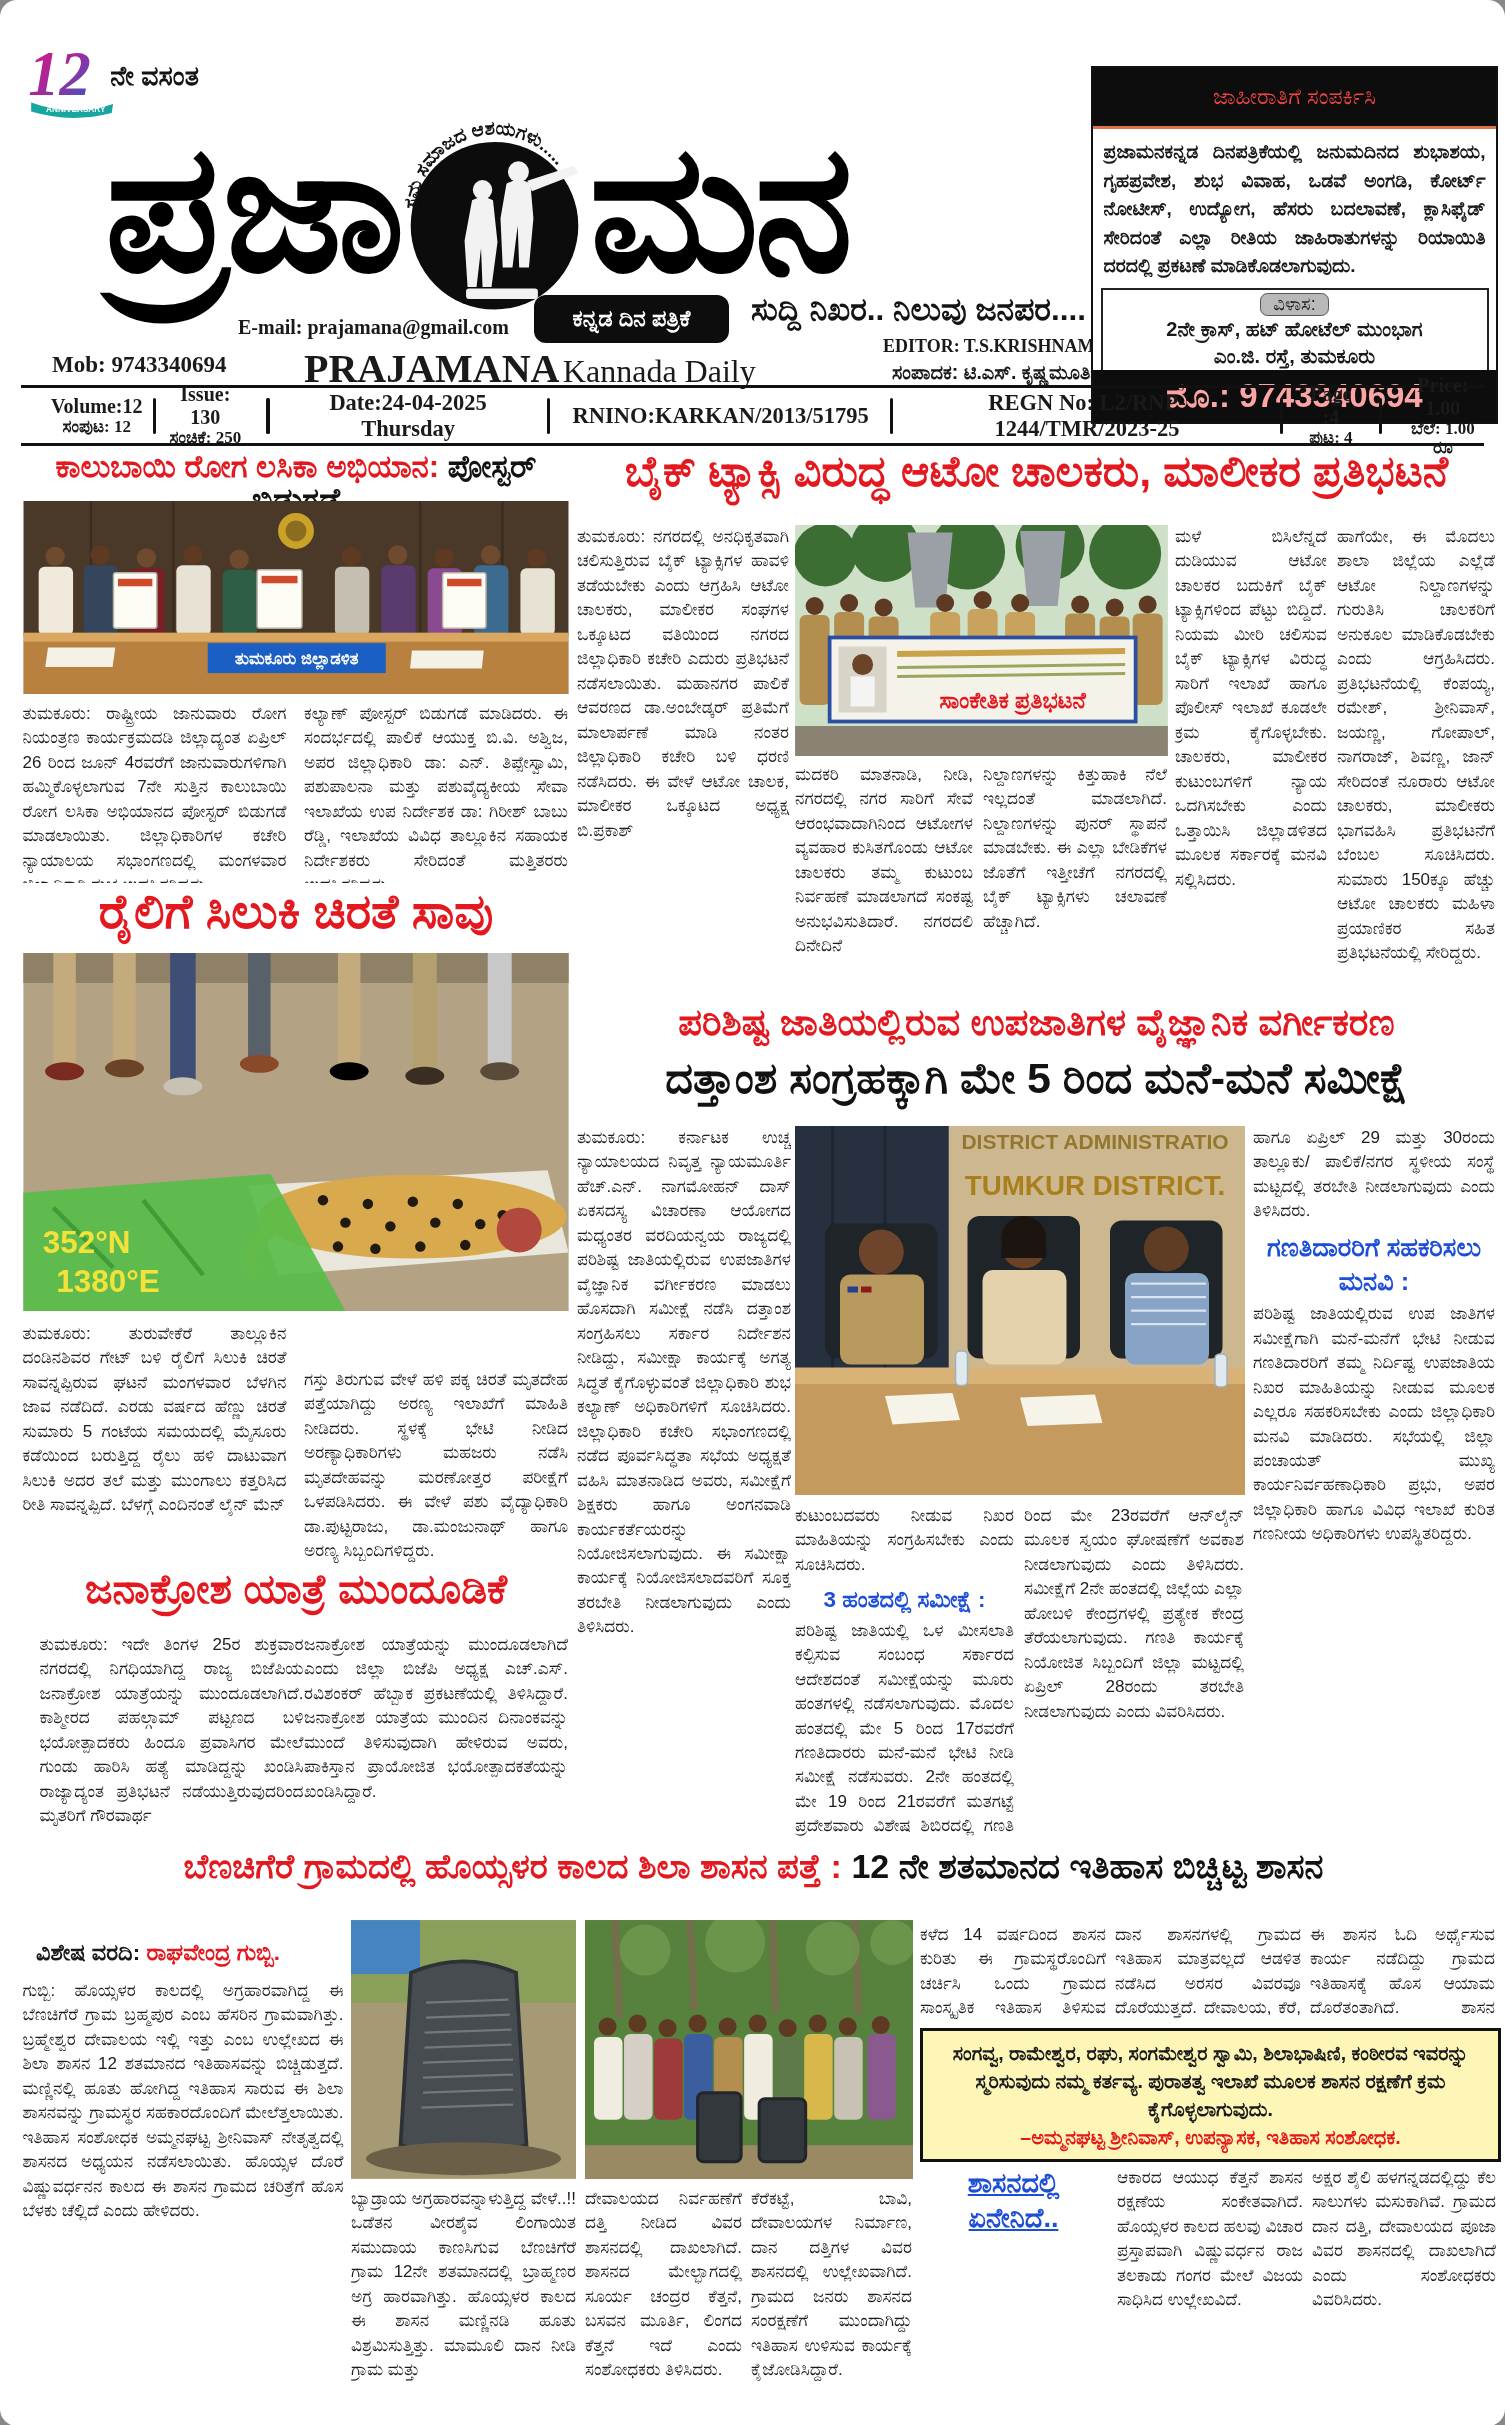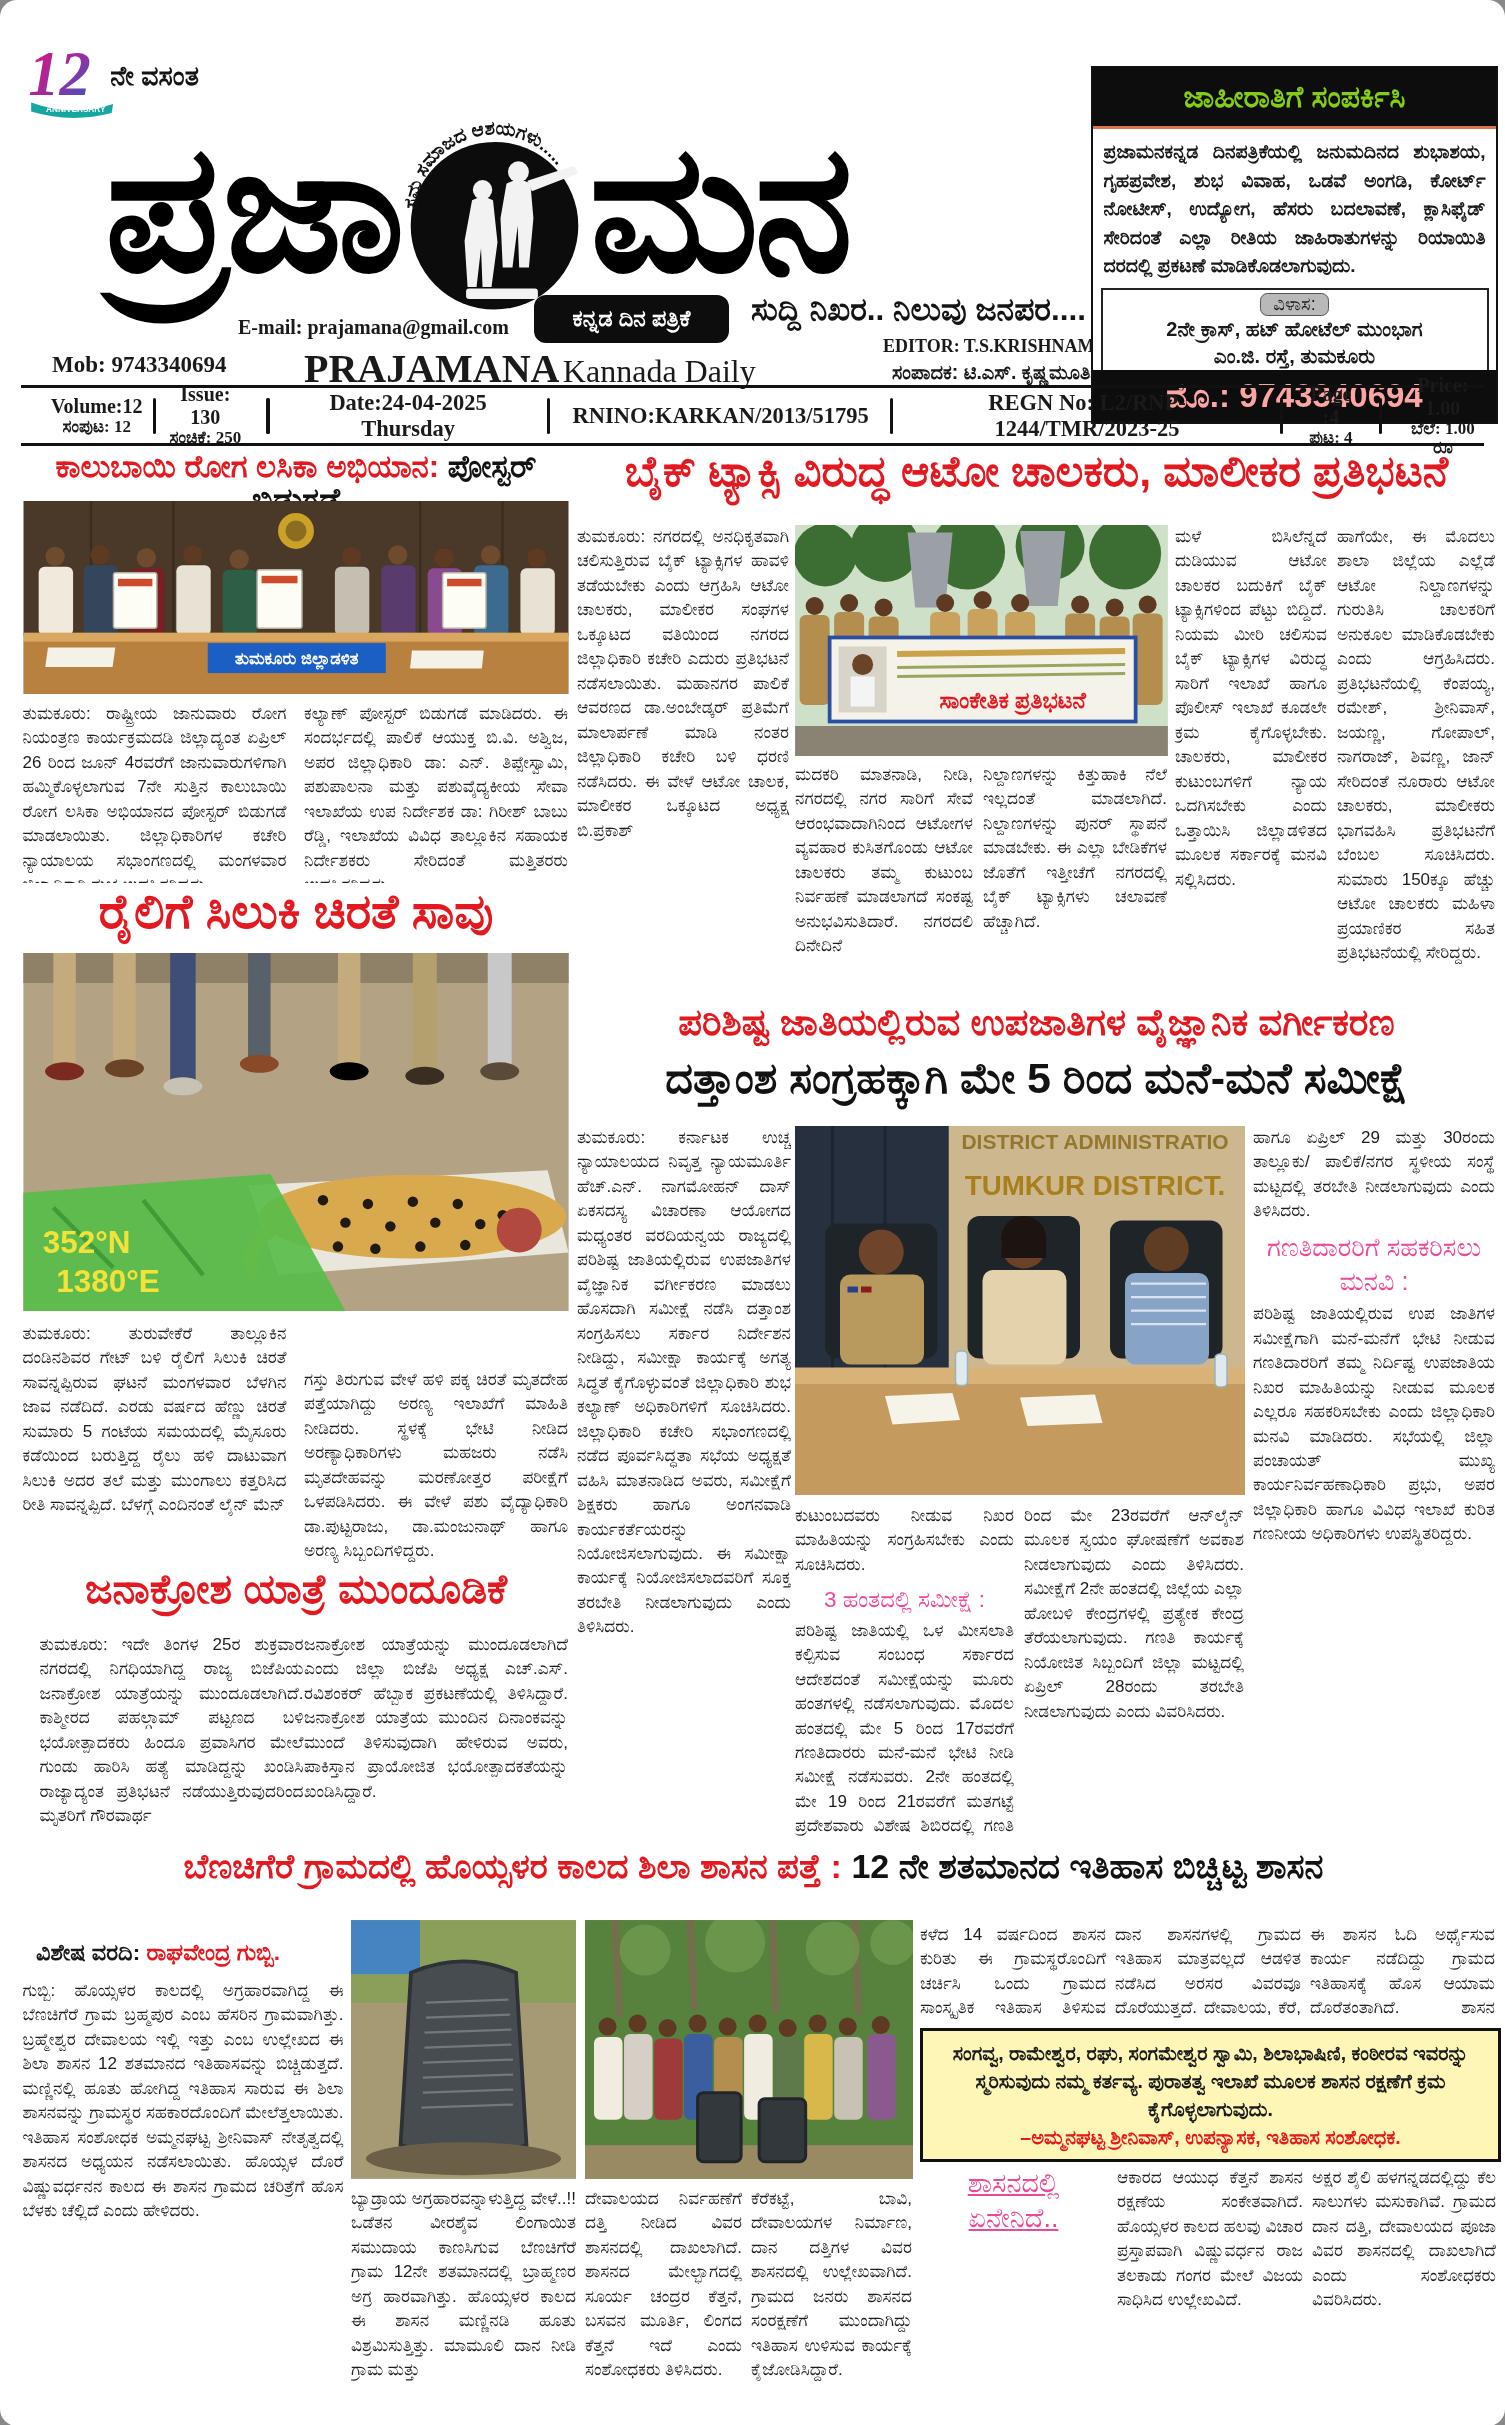--- a/index.html
+++ b/index.html
@@ -5,26 +5,26 @@
   html,body{margin:0;padding:0;background:#888;}
   #page{position:relative;width:1505px;height:2426px;background:#ffffff;overflow:hidden;
         font-family:"Liberation Sans",sans-serif;color:#1a1a1a;border-radius:17px;}
   .abs{position:absolute;}
   .serif{font-family:"Liberation Serif",serif;}
   .col{position:absolute;text-align:justify;font-size:17px;line-height:1.44;color:#1c1c1c;
        overflow:hidden;word-break:break-word;}
   .headline{position:absolute;font-weight:bold;text-align:center;line-height:1.08;}
   .red{color:#e4191f;}
   .blk{color:#121212;}
-  .subhead-red{color:#ec4899;font-weight:normal;text-align:center;font-size:22.5px;line-height:1.3;margin:7.5px 0 4.5px 0;}
+  .subhead-red{color:#1d4ed8;font-weight:bold;text-align:center;font-size:22.5px;line-height:1.3;margin:7.5px 0 4.5px 0;}
   
   #title-row{position:absolute;left:105px;top:96px;display:flex;align-items:center;}
   .title-word{font-weight:bold;color:#000;font-size:178px;line-height:225px;letter-spacing:-4.5px;}
   #ad-box{position:absolute;left:1091px;top:66px;width:403px;height:354px;border:2.2px solid #111;background:#fff;}
-  #ad-head{background:#0d0d0d;color:#84cc16;font-weight:bold;font-size:30px;text-align:center;line-height:58px;height:58px;border-bottom:3.7px solid #e0724a;}
+  #ad-head{background:#0d0d0d;color:#ef4444;font-weight:normal;font-size:22px;text-align:center;line-height:58px;height:58px;border-bottom:3.7px solid #e0724a;}
   #ad-body{padding:9px 10.5px 4.5px 10.5px;font-size:19px;font-weight:bold;line-height:1.5;text-align:justify;}
   #ad-addr{margin:3px 7.5px;border:2.2px solid #222;text-align:center;padding:3px 3px 6px 3px;}
   #ad-addr .vbadge{display:inline-block;background:#b9b9b9;border:1.5px solid #555;border-radius:7.5px;
       padding:0px 12px;font-size:18px;font-weight:normal;}
   #ad-addr .a-line{font-size:20px;font-weight:bold;line-height:1.35;}
   #ad-phone{position:absolute;left:0;bottom:0;width:100%;background:#0d0d0d;color:#fca5a5;font-weight:bold;
       font-size:33px;text-align:center;line-height:52px;height:52px;}
   
   #info-bar{position:absolute;left:21px;top:385px;width:1463px;height:55px;border-top:3px solid #111;
       border-bottom:3px solid #111;display:flex;align-items:center;}

